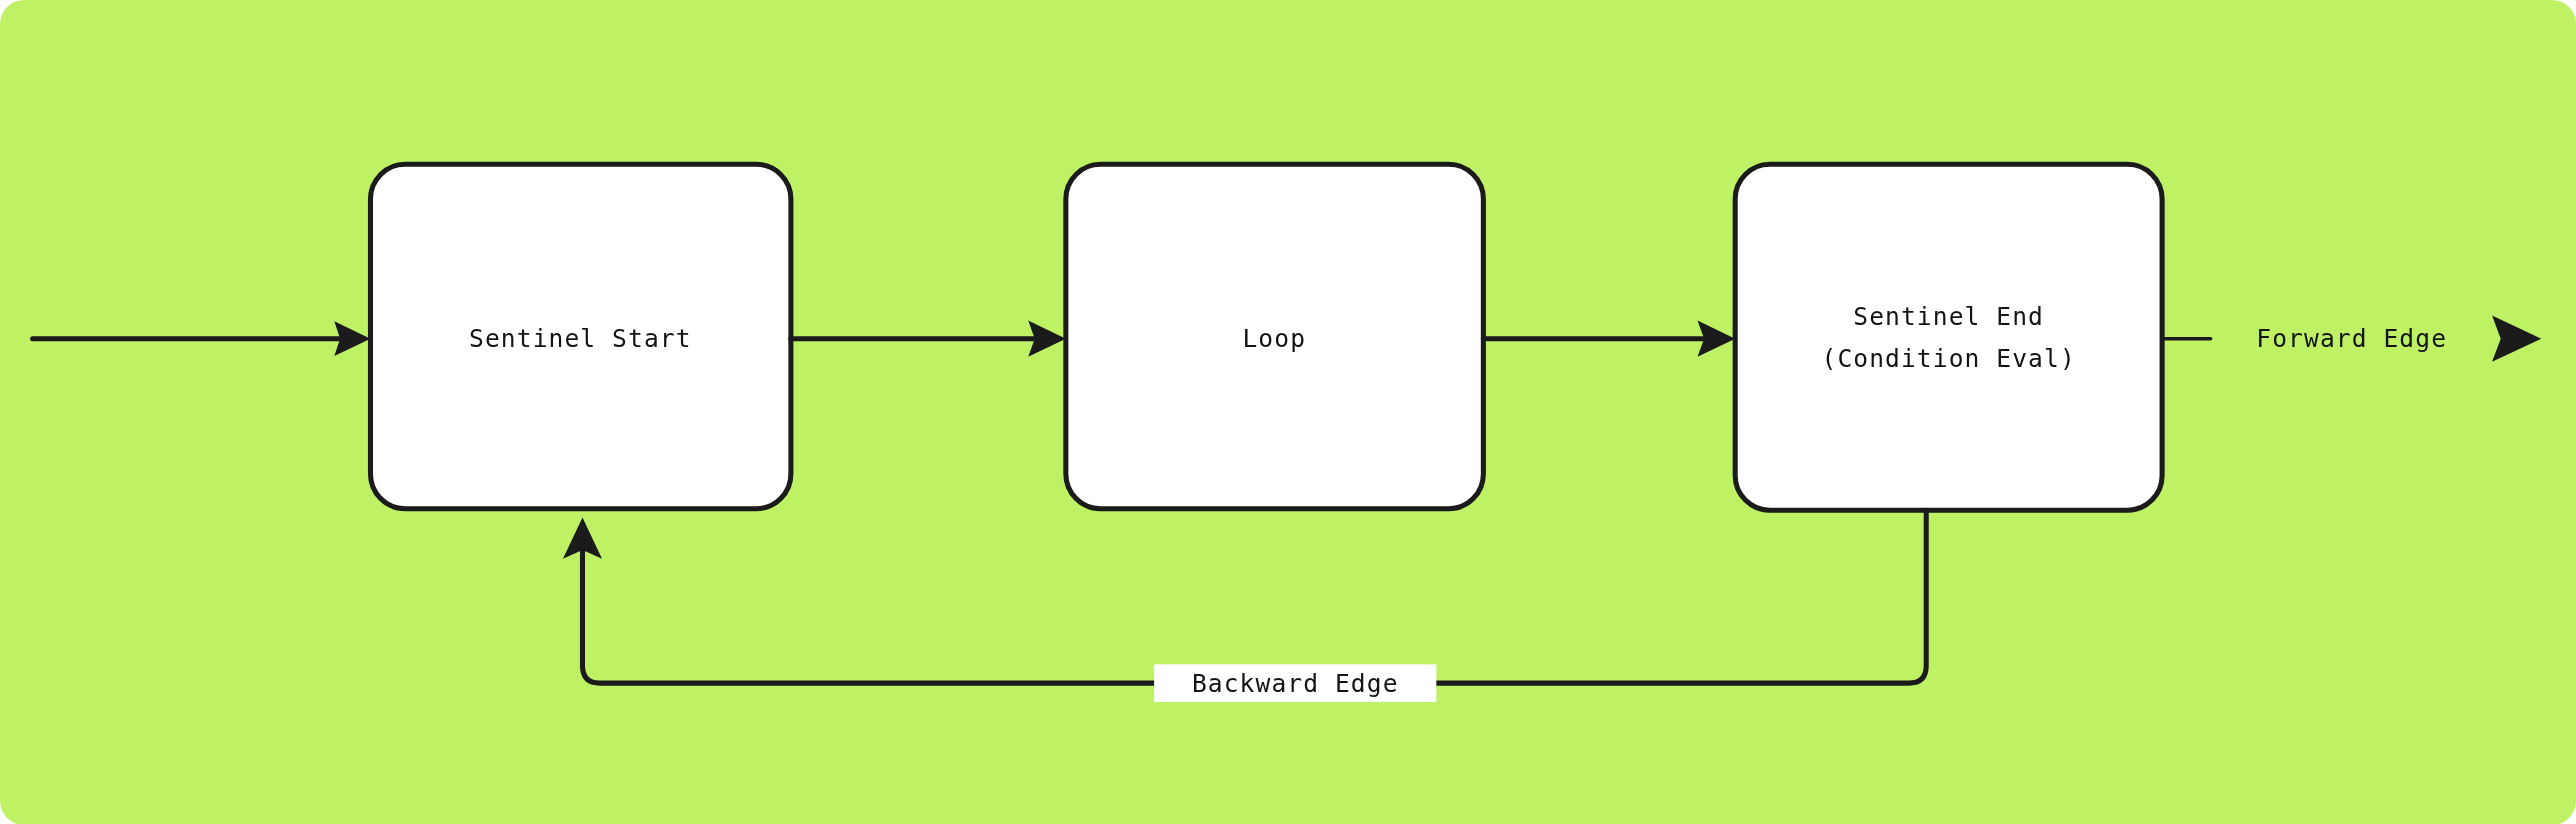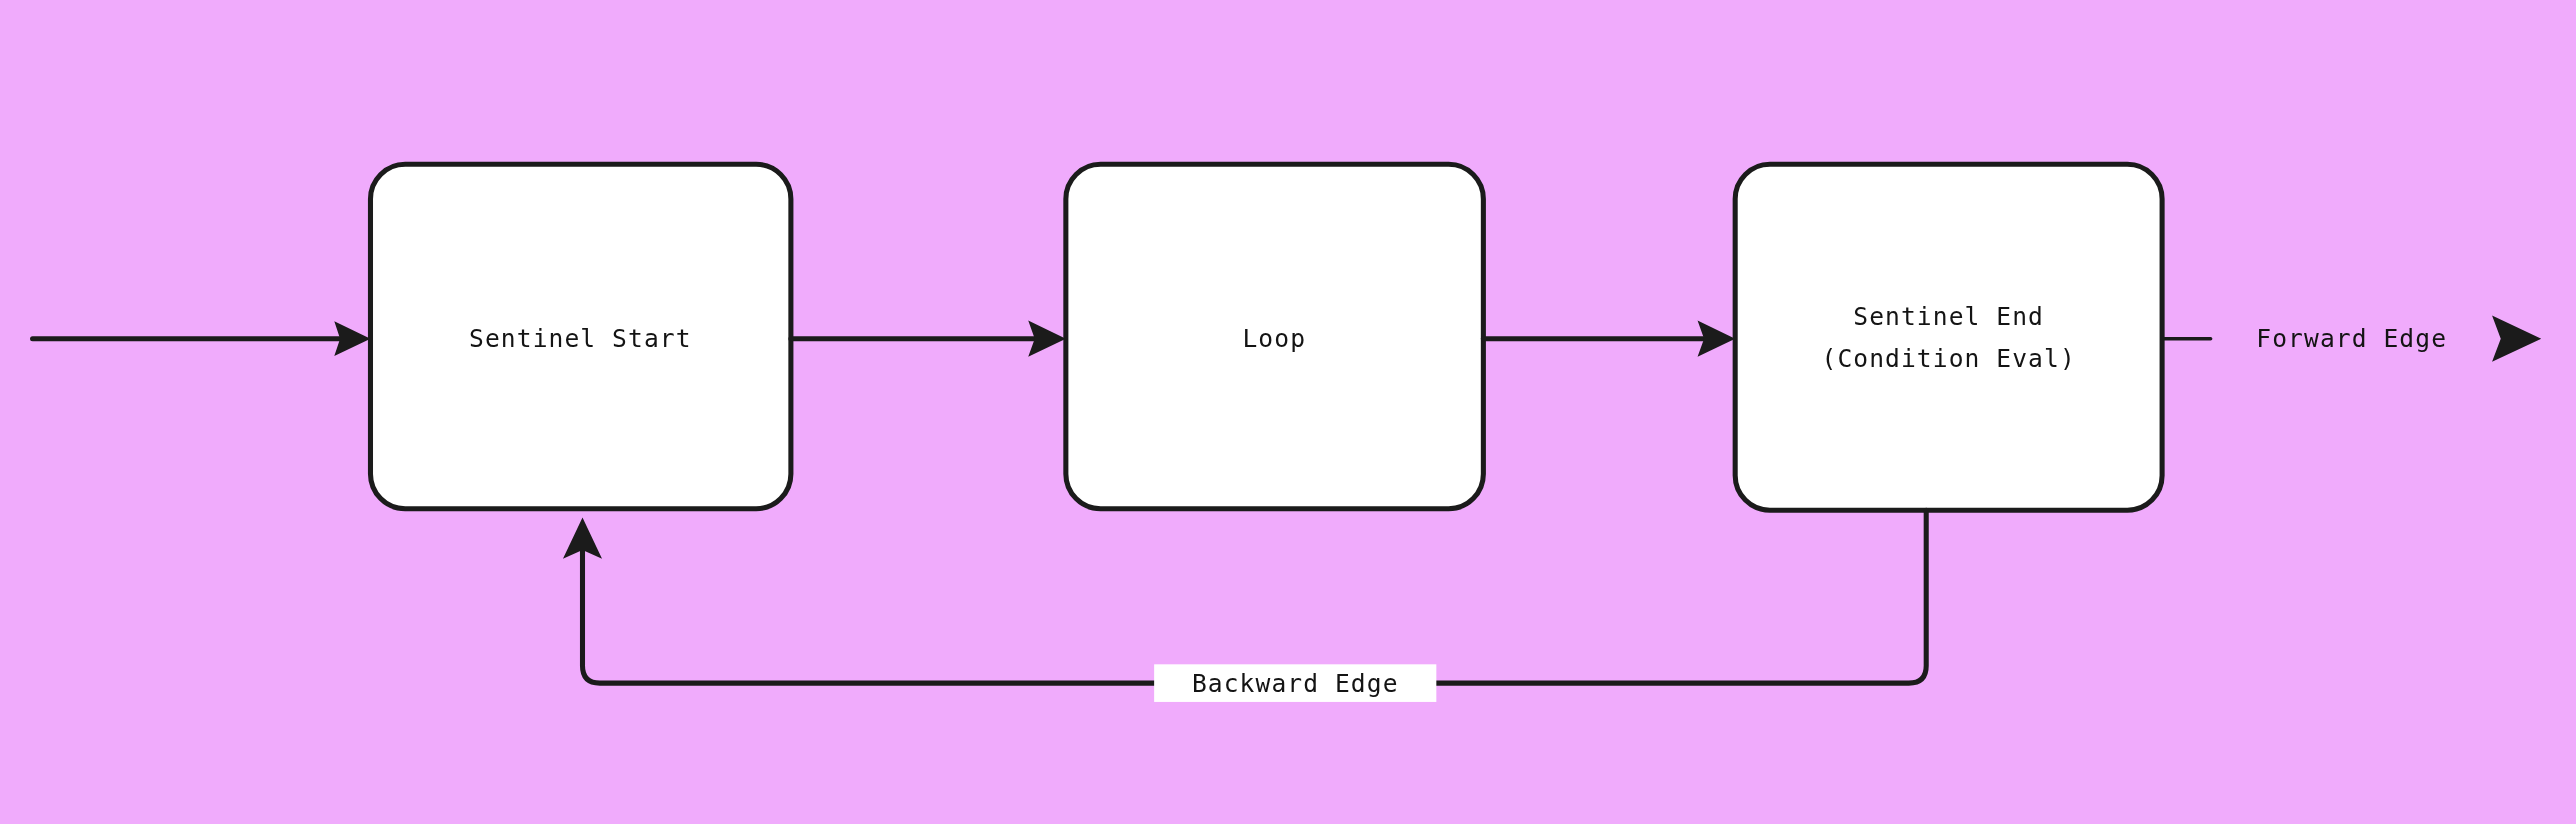--- a/index.html
+++ b/index.html
@@ -4,23 +4,24 @@
 <style>
   html, body {
     margin: 0;
     padding: 0;
     background: #ffffff;
   }
   #canvas {
     position: relative;
     width: 2576px;
     height: 825px;
-    background: #f0abfc;
+    background: #bef264;
     overflow: hidden;
     font-family: "DejaVu Sans Mono", "Liberation Mono", monospace;
+    border-radius: 24px;
   }
   svg.diagram {
     position: absolute;
     left: 0;
     top: 0;
     width: 2576px;
     height: 825px;
   }
   .node-shape {
     fill: #ffffff;

